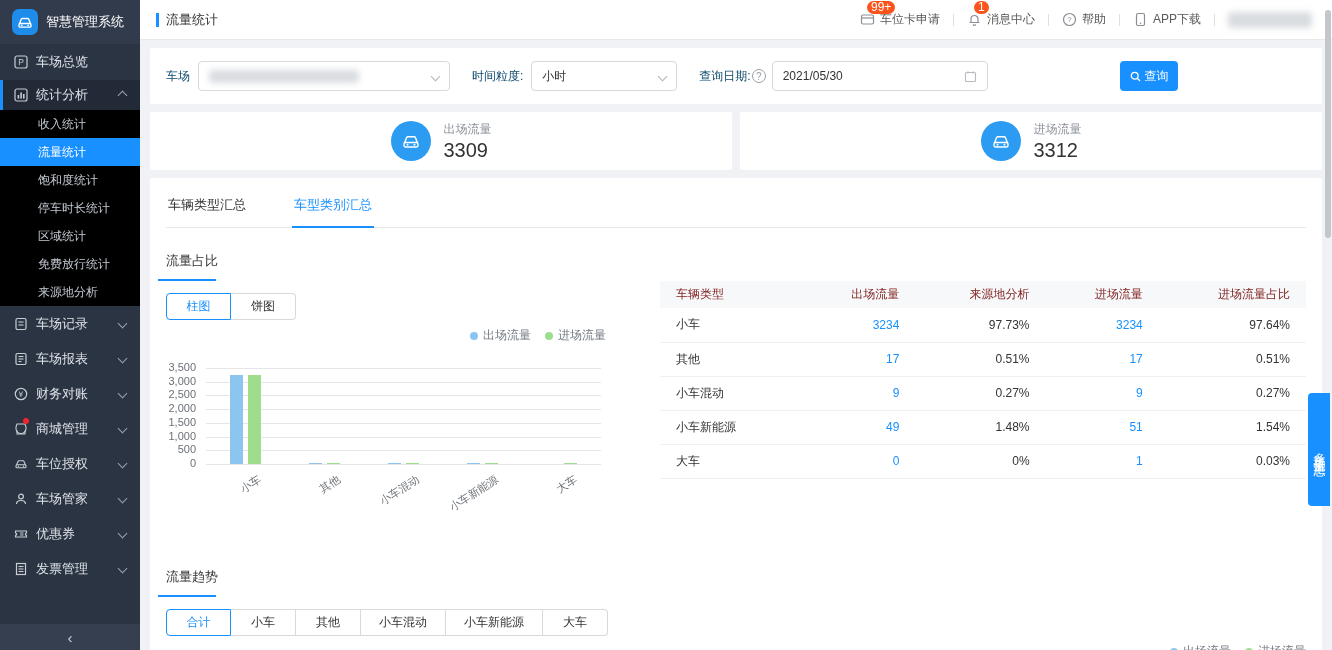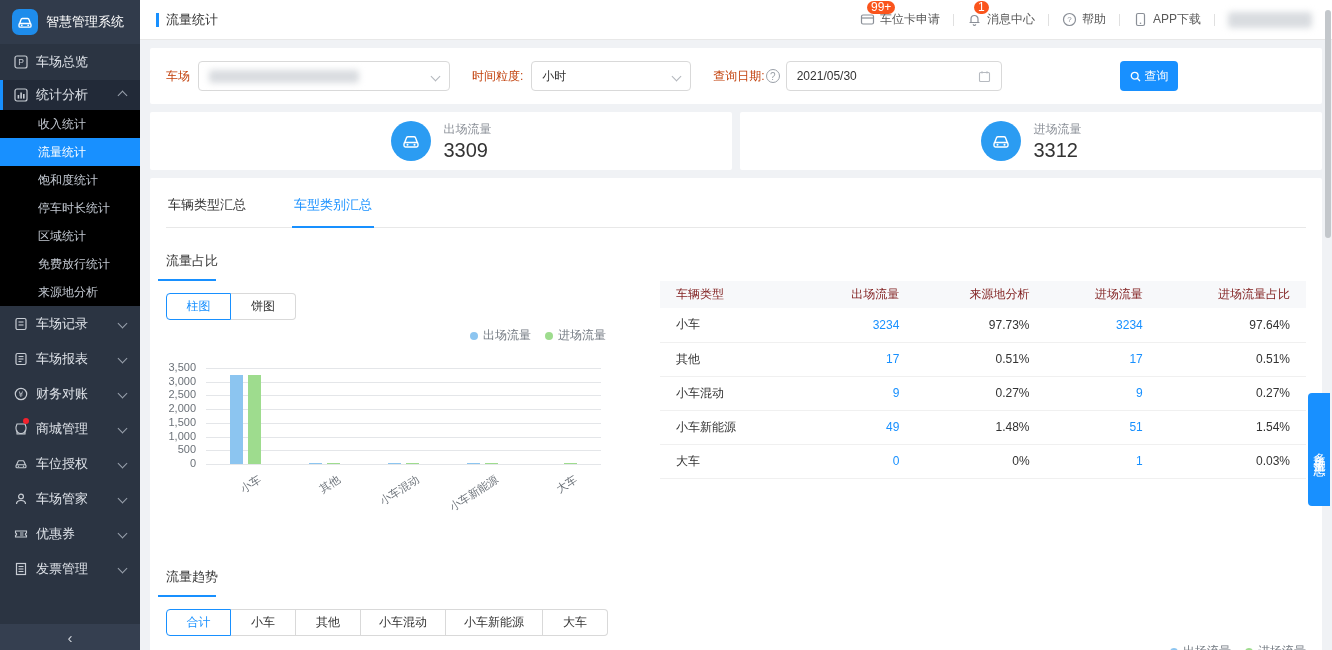--- a/index.html
+++ b/index.html
@@ -35,26 +35,26 @@
   .top-right { margin-left:auto; display:flex; align-items:center; }
   .top-link { display:flex; align-items:center; color:#595959; font-size:12px; cursor:pointer; position:relative; }
   .top-link .ti { width:15px; height:15px; margin-right:5px; display:inline-flex; }
   .tsep { width:1px; height:12px; background:#e0e0e0; margin:0 13px; }
   .badge { position:absolute; top:-10px; left:7px; background:#fa541c; color:#fff; font-size:12px; line-height:13px; padding:0 4px; border-radius:8px; white-space:nowrap; }
   .blur-user { width:84px; height:16px; border-radius:3px; background:#d9dce0; filter:blur(3px); }
 
   
   .content { position:absolute; left:140px; top:40px; width:1192px; height:610px; padding:8px 10px; }
   .filter-panel { background:#fff; height:56px; border-radius:2px; display:flex; align-items:center; padding:0 16px; margin-bottom:8px; }
-  .f-label { color:#c2410c; margin-right:8px; white-space:nowrap; }
+  .f-label { color:#0c4a6e; margin-right:8px; white-space:nowrap; }
   .selbox { height:30px; border:1px solid #d9d9d9; border-radius:4px; background:#fff; display:flex; align-items:center; padding:0 10px; cursor:pointer; }
   .selbox .chev { margin-left:auto; border-color:#b2b6bc; }
   .blur-val { width:150px; height:13px; border-radius:3px; background:#d9dce0; filter:blur(3px); margin-right:40px; }
   .sel-parking { width:252px; }
-  .sel-gran { width:160px; }
+  .sel-gran { width:146px; }
   .datebox { width:216px; }
   .gap24 { width:22px; }
   .help-circ { width:14px; height:14px; border:1px solid #9aa0a8; border-radius:50%; color:#9aa0a8; font-size:10px; display:inline-flex; align-items:center; justify-content:center; margin:0 6px 0 1px; }
   .search-btn { margin-left:auto; margin-right:128px; width:58px; height:30px; background:#1890ff; border:none; border-radius:4px; color:#fff; font-size:12px; display:flex; align-items:center; justify-content:center; cursor:pointer; font-family:inherit; }
   .search-btn svg { margin-right:4px; }
 
   .cards-row { display:flex; gap:8px; height:58px; margin-bottom:8px; }
   .stat-card { flex:1; background:#fff; border-radius:2px; display:flex; align-items:center; justify-content:center; }
   .stat-ico { width:40px; height:40px; border-radius:50%; background:#2b9cf2; display:flex; align-items:center; justify-content:center; margin-right:13px; }
   .stat-label { color:#8a8f97; font-size:12px; }

